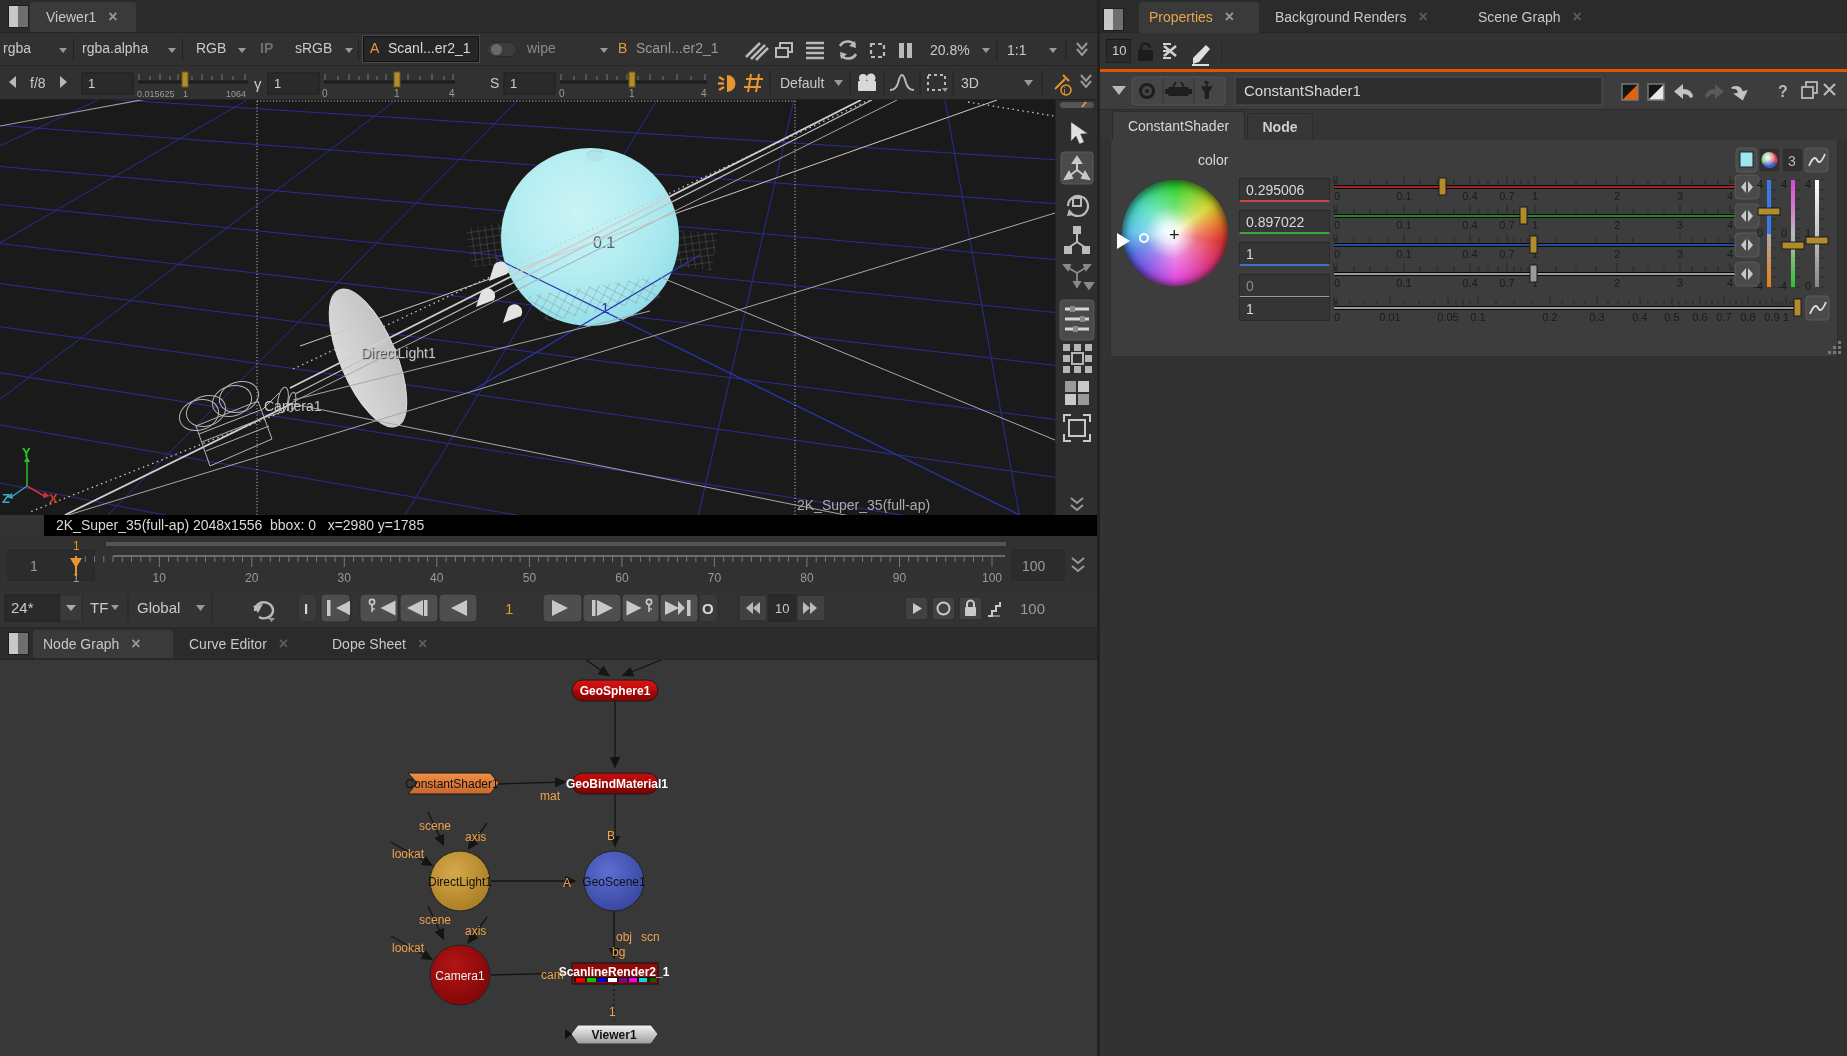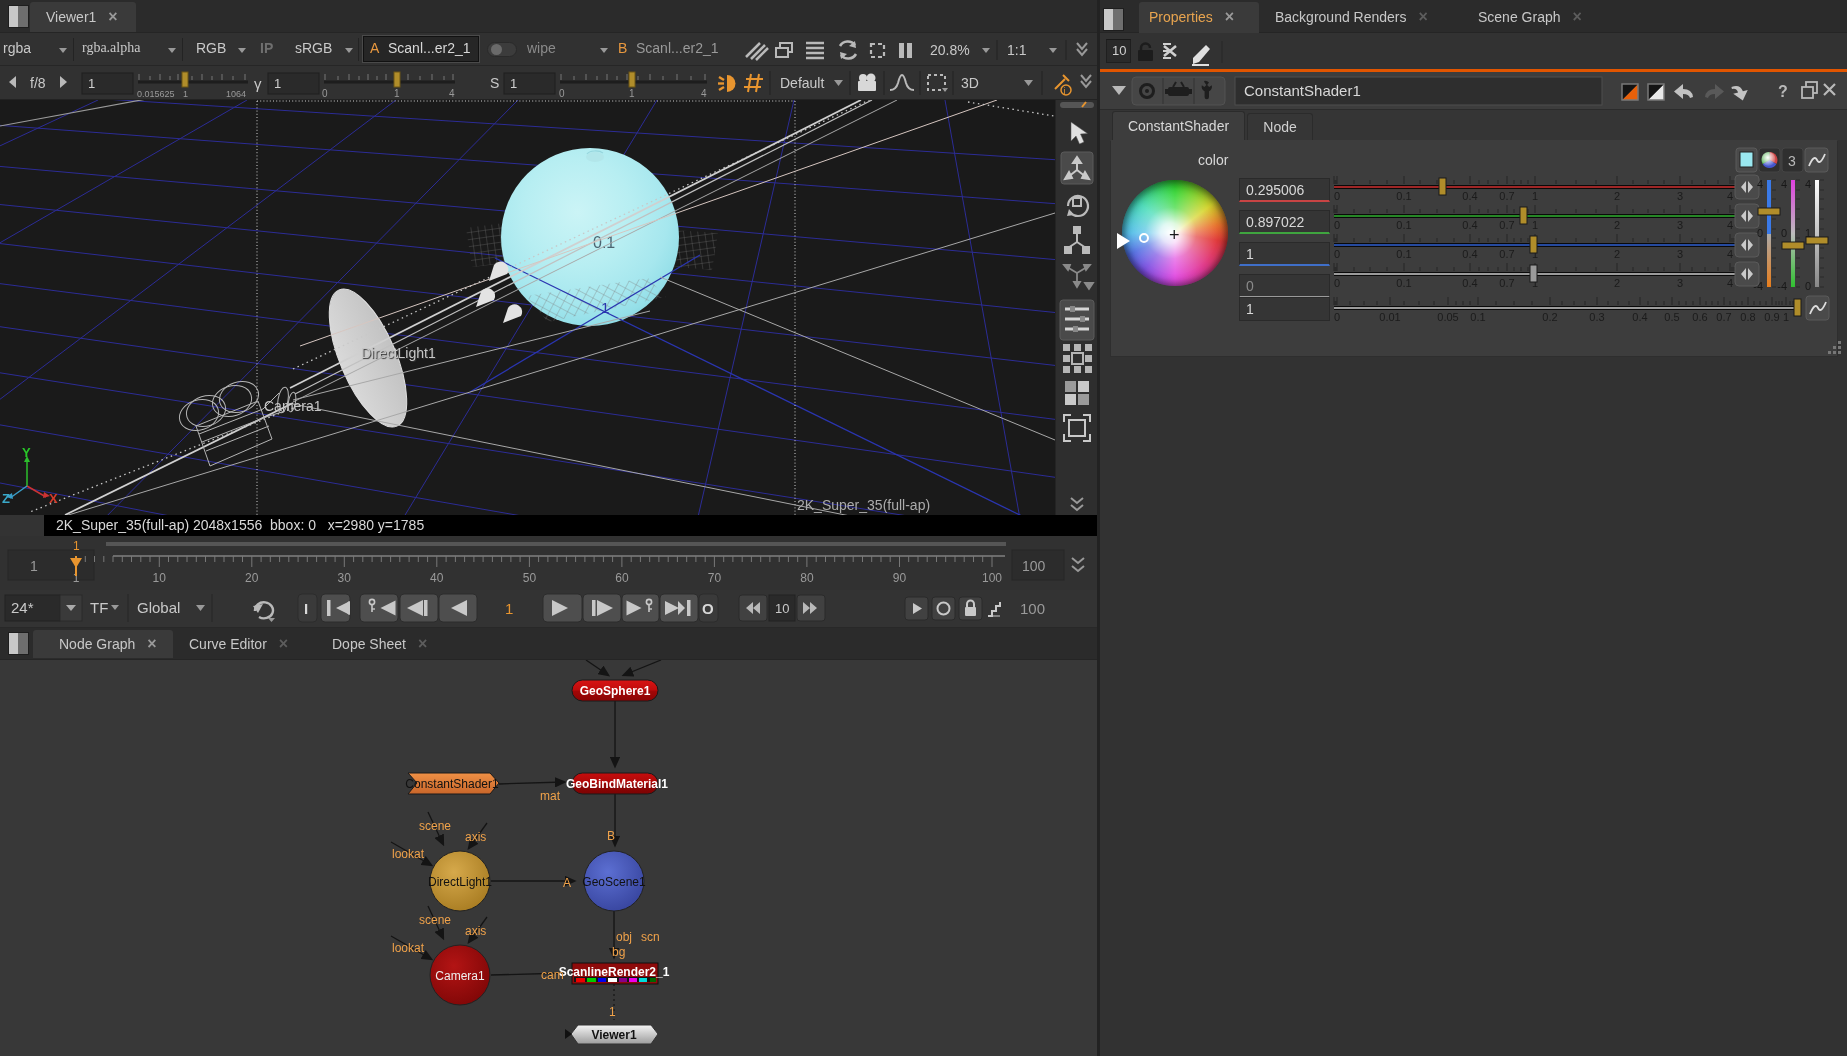--- a/index.html
+++ b/index.html
@@ -25,21 +25,21 @@
 
 <div class="abs tabbar" style="left:0;top:0;width:1097px;height:33px;border-bottom:1px solid #252525;"></div>
 <div class="paneicon" style="left:8px;top:5px;"></div>
 <div class="tab active" style="left:30px;width:106px;padding-left:16px;">Viewer1<span class="closex">×</span></div>
 
 <div class="abs" style="left:0;top:33px;width:1097px;height:33px;background:#313131;border-bottom:1px solid #262626;"></div>
 <div class="abs" id="row1" style="left:0;top:33px;width:1097px;height:33px;font-size:14px;color:#c9c9c9;">
   <span class="abs" style="left:3px;top:7px;">rgba</span>
     <span class="ddarrow abs" style="left:59px;top:15px;"></span>
   <div class="sep" style="left:73px;top:5px;height:23px;"></div>
-  <span class="abs" style="left:82px;top:7px;font-family:Liberation Serif, serif;">rgba.alpha</span>
+  <span class="abs" style="left:82px;top:7px;">rgba.alpha</span>
     <span class="ddarrow abs" style="left:168px;top:15px;"></span>
   <div class="sep" style="left:182px;top:5px;height:23px;"></div>
   <span class="abs" style="left:196px;top:7px;">RGB</span>
     <span class="ddarrow abs" style="left:238px;top:15px;"></span>
   <span class="abs" style="left:260px;top:7px;color:#6f6f6f;font-weight:bold;">IP</span>
   <span class="abs" style="left:295px;top:7px;">sRGB</span>
     <span class="ddarrow abs" style="left:345px;top:15px;"></span>
   <div class="sep" style="left:358px;top:5px;height:23px;"></div>
   <div class="abs" style="left:363px;top:3px;width:116px;height:26px;background:#262626;border:1px solid #111;outline:1px solid #4a4a4a;"></div>
   <span class="abs" style="left:370px;top:7px;color:#e8983f;">A</span>
@@ -606,21 +606,21 @@
           <path d="M83,19 l4,0 0,-5 4,0 0,-5 4,0 0,-4"></path>
           <path d="M83,19 l12,0" opacity="0.5"></path>
         </g>
     </g>
     <text x="1020" y="24" fill="#9a9a9a" font-size="15">100</text>
   </svg>
 </div>
 
 <div class="abs tabbar" style="left:0;top:628px;width:1097px;height:32px;border-bottom:1px solid #252525;"></div>
 <div class="paneicon" style="left:8px;top:632px;"></div>
-<div class="tab active" style="top:630px;left:33px;width:140px;height:28px;line-height:28px;padding-left:26px;">Node Graph<span class="closex">×</span></div>
+<div class="tab active" style="top:630px;left:33px;width:140px;height:28px;line-height:28px;padding-left:10px;">Node Graph<span class="closex">×</span></div>
 <div class="tab" style="top:630px;left:179px;width:128px;height:28px;line-height:28px;">Curve Editor<span class="closex" style="color:#5d5d5d;">×</span></div>
 <div class="tab" style="top:630px;left:322px;width:125px;height:28px;line-height:28px;">Dope Sheet<span class="closex" style="color:#5d5d5d;">×</span></div>
 
 <div class="abs" style="left:0;top:660px;width:1097px;height:396px;background:#383838;overflow:hidden;">
 <svg width="1097" height="396" viewBox="0 0 1097 396">
 <defs>
 <linearGradient id="redpill" x1="0" y1="0" x2="0" y2="1">
           <stop offset="0%" stop-color="#d81414"></stop>
           <stop offset="46%" stop-color="#c00c0c"></stop>
           <stop offset="54%" stop-color="#a20606"></stop>
@@ -786,21 +786,21 @@
   <text x="678" y="25" fill="#b9b9b9" font-size="16" font-weight="bold">?</text>
   <g transform="translate(702,10)" fill="none" stroke="#b9b9b9" stroke-width="1.8">
     <rect x="4" y="0" width="11" height="11"></rect>
       <rect x="0" y="5" width="11" height="11" fill="#3d3d3d"></rect>
   </g>
   <path d="M724,12 l11,11 M735,12 l-11,11" stroke="#b9b9b9" stroke-width="2.2"></path>
 </svg>
 
 <div class="abs" style="left:1100px;top:110px;width:747px;height:30px;background:#353535;"></div>
 <div class="abs" style="left:1112px;top:111px;width:133px;height:30px;background:#3d3d3d;border:1px solid #2b2b2b;border-bottom:none;border-radius:3px 3px 0 0;color:#d8d8d8;text-align:center;line-height:28px;font-size:14px;">ConstantShader</div>
-<div class="abs" style="left:1247px;top:113px;width:66px;height:28px;background:#363636;border:1px solid #2b2b2b;border-bottom:none;border-radius:3px 3px 0 0;color:#d0d0d0;text-align:center;line-height:26px;font-size:14px;">Node</div>
+<div class="abs" style="left:1247px;top:113px;width:66px;height:28px;background:#363636;border:1px solid #2b2b2b;border-bottom:none;border-radius:3px 3px 0 0;color:#d0d0d0;text-align:center;line-height:26px;font-size:14px;font-weight:bold;">Node</div>
 
 <div class="abs" style="left:1110px;top:140px;width:728px;height:217px;background:#3d3d3d;border:1px solid #2e2e2e;border-top:1px solid #3d3d3d;"></div>
 <div class="abs" style="left:1198px;top:152px;color:#d8d8d8;font-size:14px;">color</div>
 <div class="abs" style="left:1122px;top:180px;width:106px;height:106px;border-radius:50%;
 background:conic-gradient(from 0deg, #22d422, #d4d422 52deg, #e86a22 80deg, #e03030 100deg, #e0308a 140deg, #e040e0 180deg, #7040e0 220deg, #4060e0 245deg, #40b8e8 270deg, #30d8b0 310deg, #22d422 360deg);
 box-shadow: inset 0 3px 12px rgba(0,0,0,0.55), inset 0 -2px 8px rgba(0,0,0,0.35);"></div>
 <div class="abs" style="left:1122px;top:180px;width:106px;height:106px;border-radius:50%;
 background:radial-gradient(circle at 46% 50%, #ffffff 0%, rgba(255,255,255,0.85) 13%, rgba(255,255,255,0.35) 33%, rgba(255,255,255,0.06) 60%, rgba(255,255,255,0) 80%);"></div>
 <div class="abs" style="left:1122px;top:180px;width:106px;height:106px;border-radius:50%;
 background:radial-gradient(circle, rgba(0,0,0,0) 62%, rgba(0,0,0,0.14) 80%, rgba(0,0,0,0.34) 96%, rgba(0,0,0,0.5) 100%);"></div>

